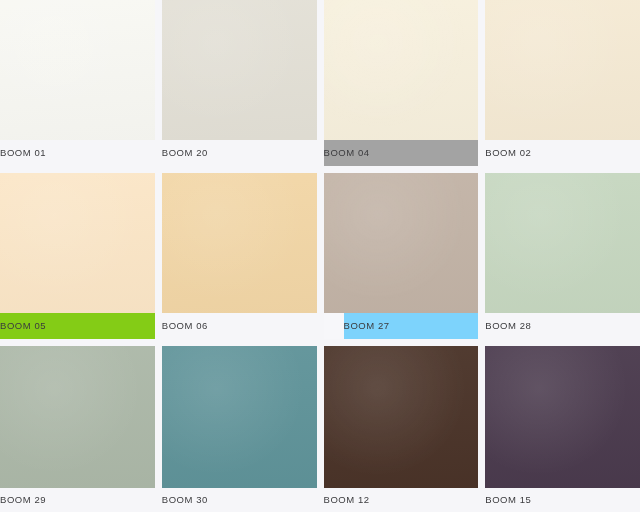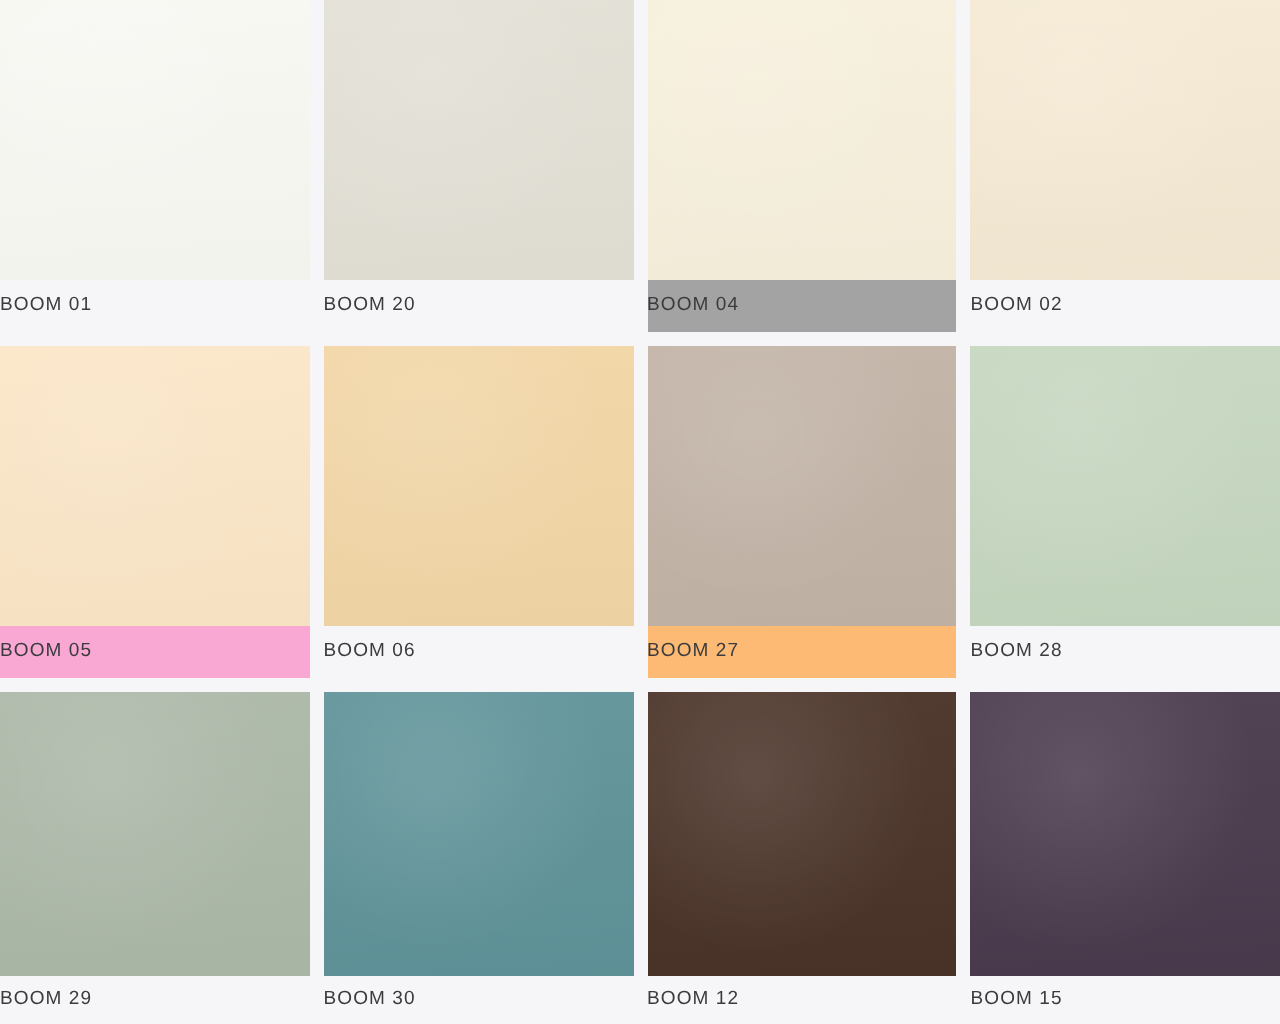--- a/index.html
+++ b/index.html
@@ -106,33 +106,33 @@
         </div>
       </div>
       <div class="swatch-cell">
         <div class="swatch-chip" style="background: rgb(245, 234, 212);"></div>
         <div class="swatch-label-band" style="background: rgb(246, 246, 249);">
           <span class="swatch-label" style="color: rgb(59, 59, 62);">BOOM 02</span>
         </div>
       </div>
       <div class="swatch-cell">
         <div class="swatch-chip" style="background: rgb(251, 230, 199);"></div>
-        <div class="swatch-label-band" style="background: #f9a8d4;">
+        <div class="swatch-label-band" style="background: #84cc16;">
           <span class="swatch-label" style="color: rgb(59, 59, 62);">BOOM 05</span>
         </div>
       </div>
       <div class="swatch-cell">
         <div class="swatch-chip" style="background: rgb(242, 214, 166);"></div>
         <div class="swatch-label-band" style="background: rgb(246, 246, 249);">
           <span class="swatch-label" style="color: rgb(59, 59, 62);">BOOM 06</span>
         </div>
       </div>
       <div class="swatch-cell">
         <div class="swatch-chip" style="background: rgb(194, 179, 166);"></div>
-        <div class="swatch-label-band" style="background: #fdba74;">
+        <div class="swatch-label-band" style="background: #7dd3fc; margin-left: 20px;">
           <span class="swatch-label" style="color: rgb(59, 59, 62);">BOOM 27</span>
         </div>
       </div>
       <div class="swatch-cell">
         <div class="swatch-chip" style="background: rgb(198, 215, 192);"></div>
         <div class="swatch-label-band" style="background: rgb(246, 246, 249);">
           <span class="swatch-label" style="color: rgb(59, 59, 62);">BOOM 28</span>
         </div>
       </div>
       <div class="swatch-cell">

